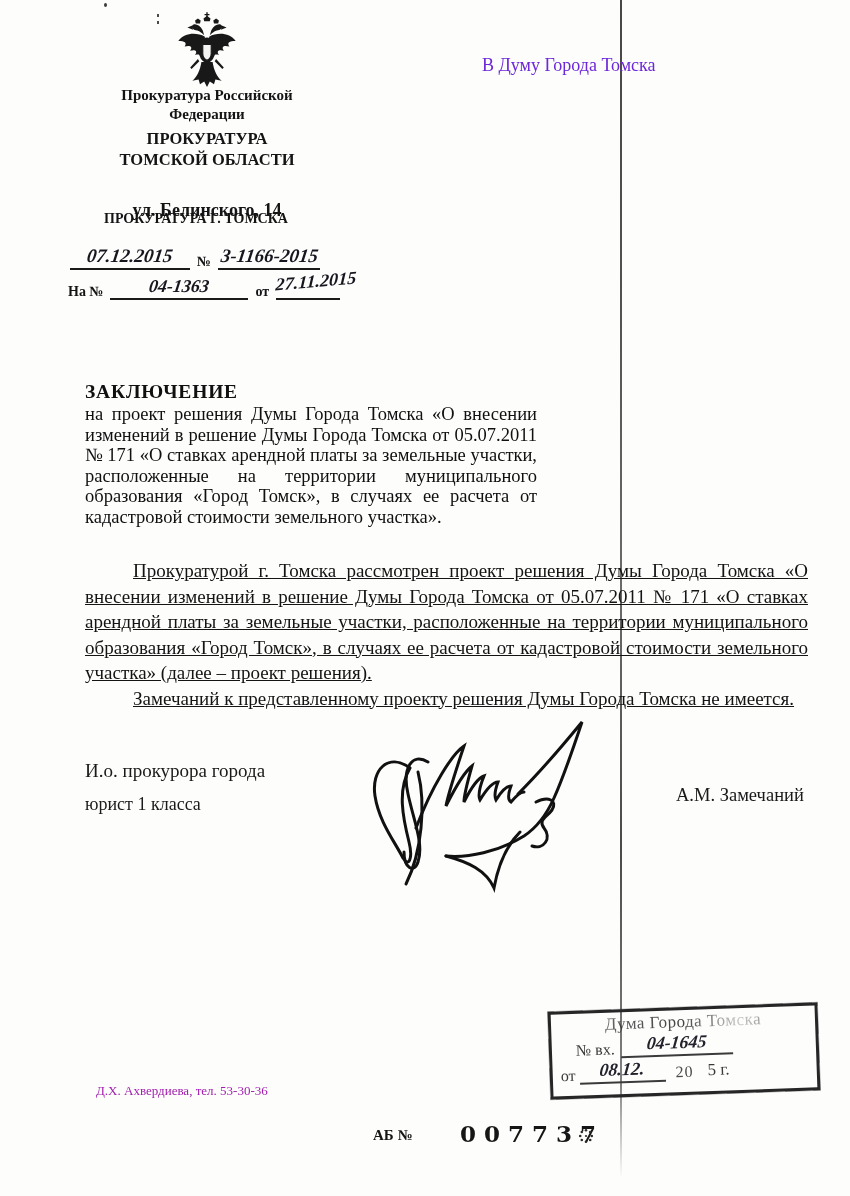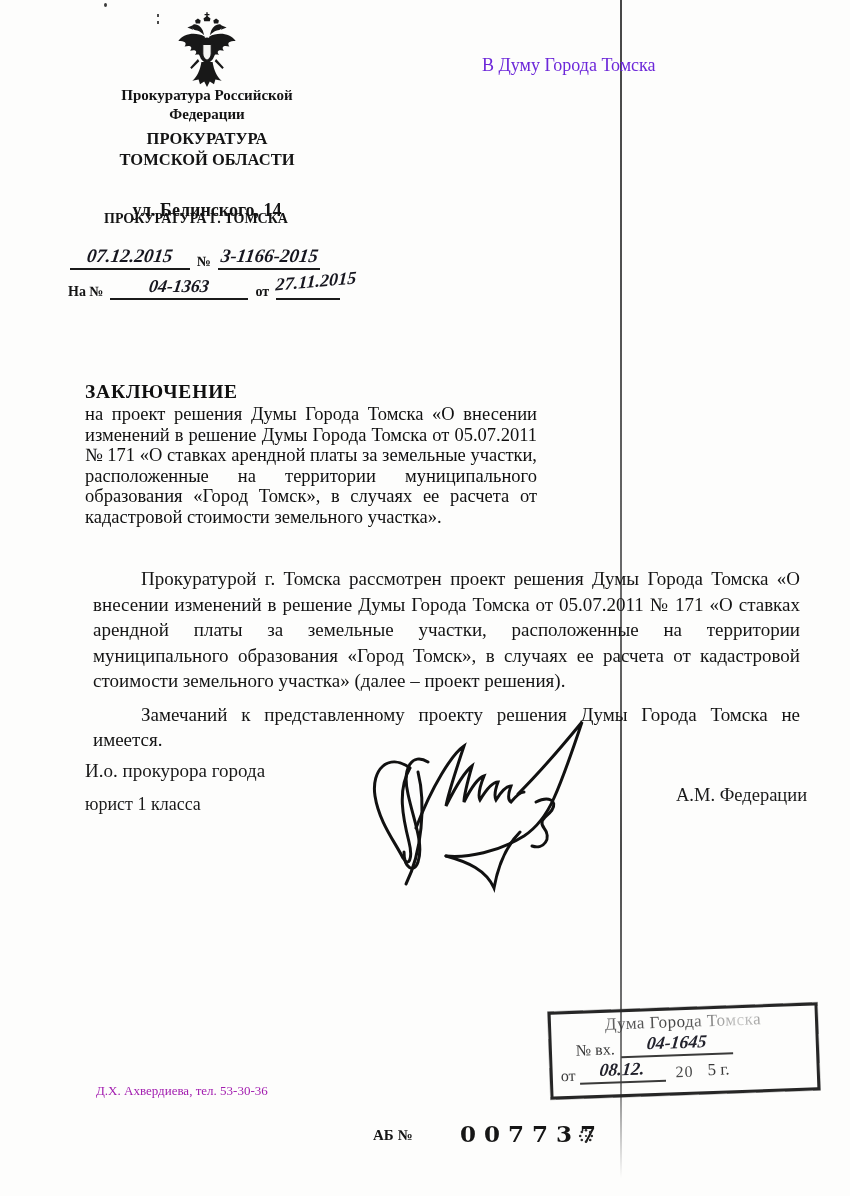--- a/index.html
+++ b/index.html
@@ -53,21 +53,21 @@
   .subtitle{
     left:85px;top:404px;width:452px;
     font-size:18.5px;line-height:20.5px;
     text-align:justify;text-justify:inter-word;color:#101010;
   }
   .body-text{
     left:85px;top:558px;width:723px;
     font-size:19px;line-height:25.5px;
     text-align:justify;color:#141414;
   }
-  .body-text p{margin:8px;text-indent:48px;}
+  .body-text p{margin:0;text-indent:48px;text-decoration:underline;}
   
   .pos1{left:85px;top:760px;font-size:19px;}
   .pos2{left:85px;top:794px;font-size:18px;}
   .signer{left:676px;top:785px;font-size:18.5px;}
   .sig-svg{left:366px;top:710px;width:248px;height:196px;}
   
   .stamp{
     left:549px;top:1007px;width:252px;height:76px;
     border:3px solid #262626;
     transform:rotate(-2deg);
@@ -153,21 +153,21 @@
   <div class="abs title">ЗАКЛЮЧЕНИЕ</div>
   <div class="abs subtitle">на проект решения Думы Города Томска «О внесении изменений в решение Думы Города Томска от 05.07.2011 № 171 «О ставках арендной платы за земельные участки, расположенные на территории муниципального образования «Город Томск», в случаях ее расчета от кадастровой стоимости земельного участка».</div>
 
   <div class="abs body-text">
     <p>Прокуратурой г. Томска рассмотрен проект решения Думы Города Томска «О внесении изменений в решение Думы Города Томска от 05.07.2011 № 171 «О ставках арендной платы за земельные участки, расположенные на территории муниципального образования «Город Томск», в случаях ее расчета от кадастровой стоимости земельного участка» (далее – проект решения).</p>
     <p>Замечаний к представленному проекту решения Думы Города Томска не имеется.</p>
   </div>
 
   <div class="abs pos1">И.о. прокурора города</div>
   <div class="abs pos2">юрист 1 класса</div>
-  <div class="abs signer">А.М. Федерации</div>
+  <div class="abs signer">А.М. Замечаний</div>
 
   <svg class="abs sig-svg" viewBox="0 0 248 196" fill="none" stroke="#111" stroke-width="3" stroke-linecap="round">
     <path d="M44 58 C 22 42, 5 60, 9 86 C 13 112, 29 132, 37 148 C 43 158, 47 148, 43 132 C 37 108, 31 80, 44 58"></path>
     <path d="M62 52 C 46 42, 36 58, 42 84 C 48 112, 58 134, 52 152 C 48 164, 38 158, 38 142"></path>
     <path d="M52 62 C 60 94, 56 142, 40 174"></path>
     <path d="M50 118 C 66 76, 86 44, 98 36 C 90 60, 82 84, 80 96 C 88 80, 98 62, 106 56 C 102 70, 98 84, 98 92 C 104 80, 112 68, 118 66 C 114 76, 112 86, 114 90 C 120 80, 126 72, 132 72 C 129 80, 128 86, 130 90 C 135 82, 140 76, 145 76 C 142 84, 142 90, 145 92 C 150 86, 154 82, 158 82"></path>
     <path d="M152 84 C 172 64, 198 34, 216 12 C 208 36, 198 66, 188 88 C 180 106, 170 118, 158 126 C 132 142, 102 148, 80 146"></path>
     <path d="M80 146 C 102 152, 120 160, 128 178 C 132 156, 140 136, 154 122"></path>
     <path d="M170 92 C 182 86, 192 90, 186 100 C 180 108, 172 110, 178 118 C 186 128, 178 140, 166 136"></path>
   </svg>

